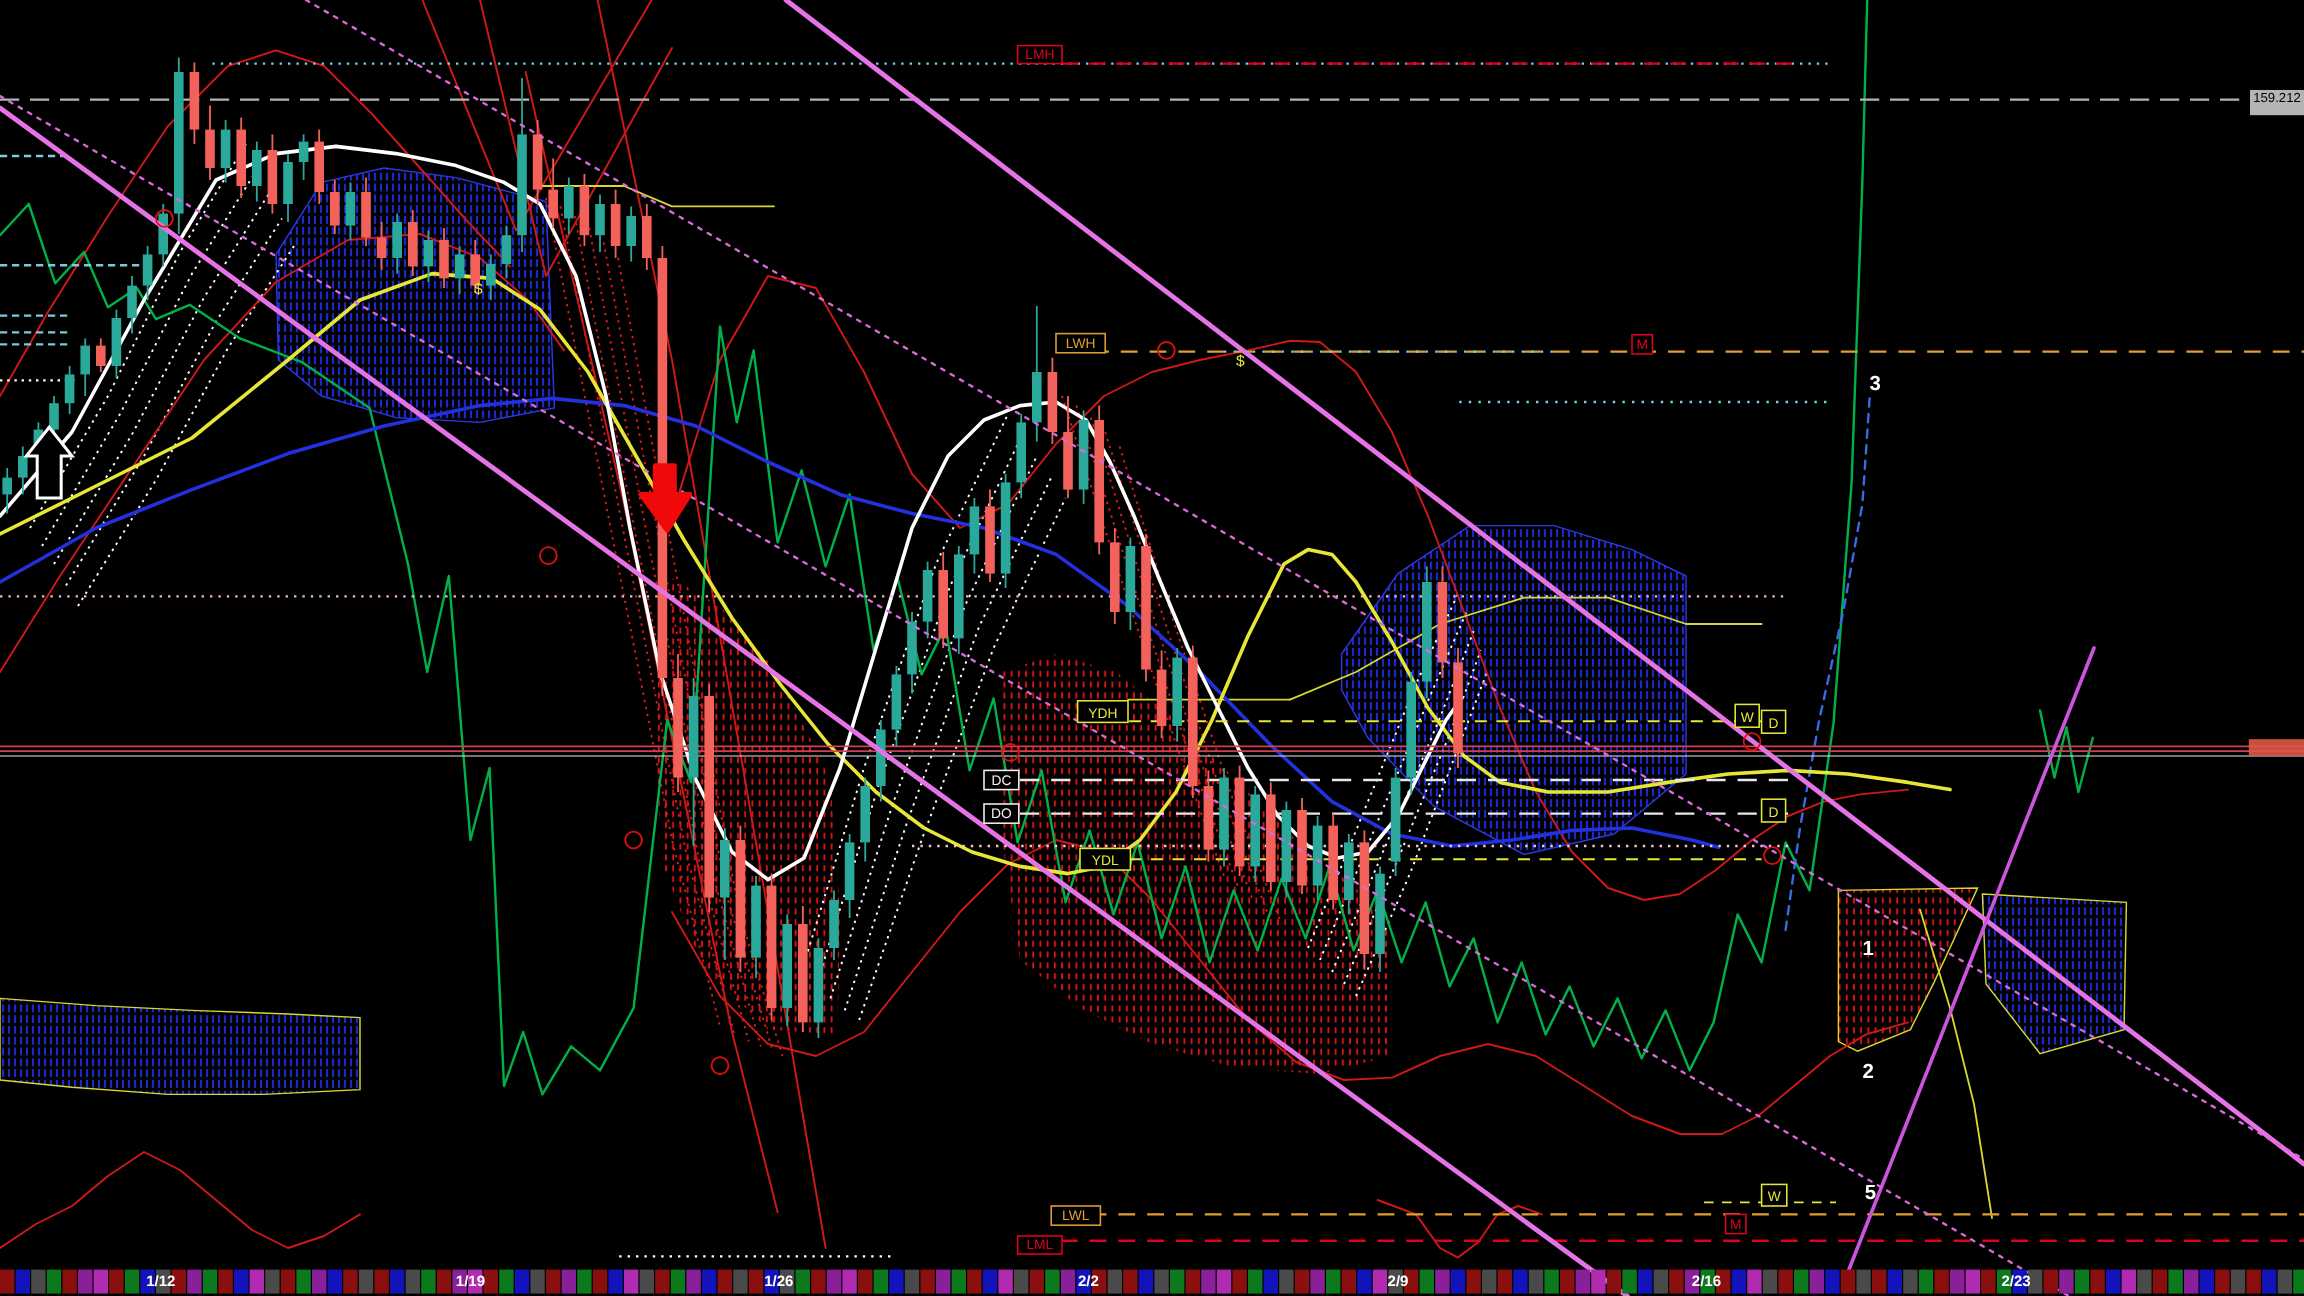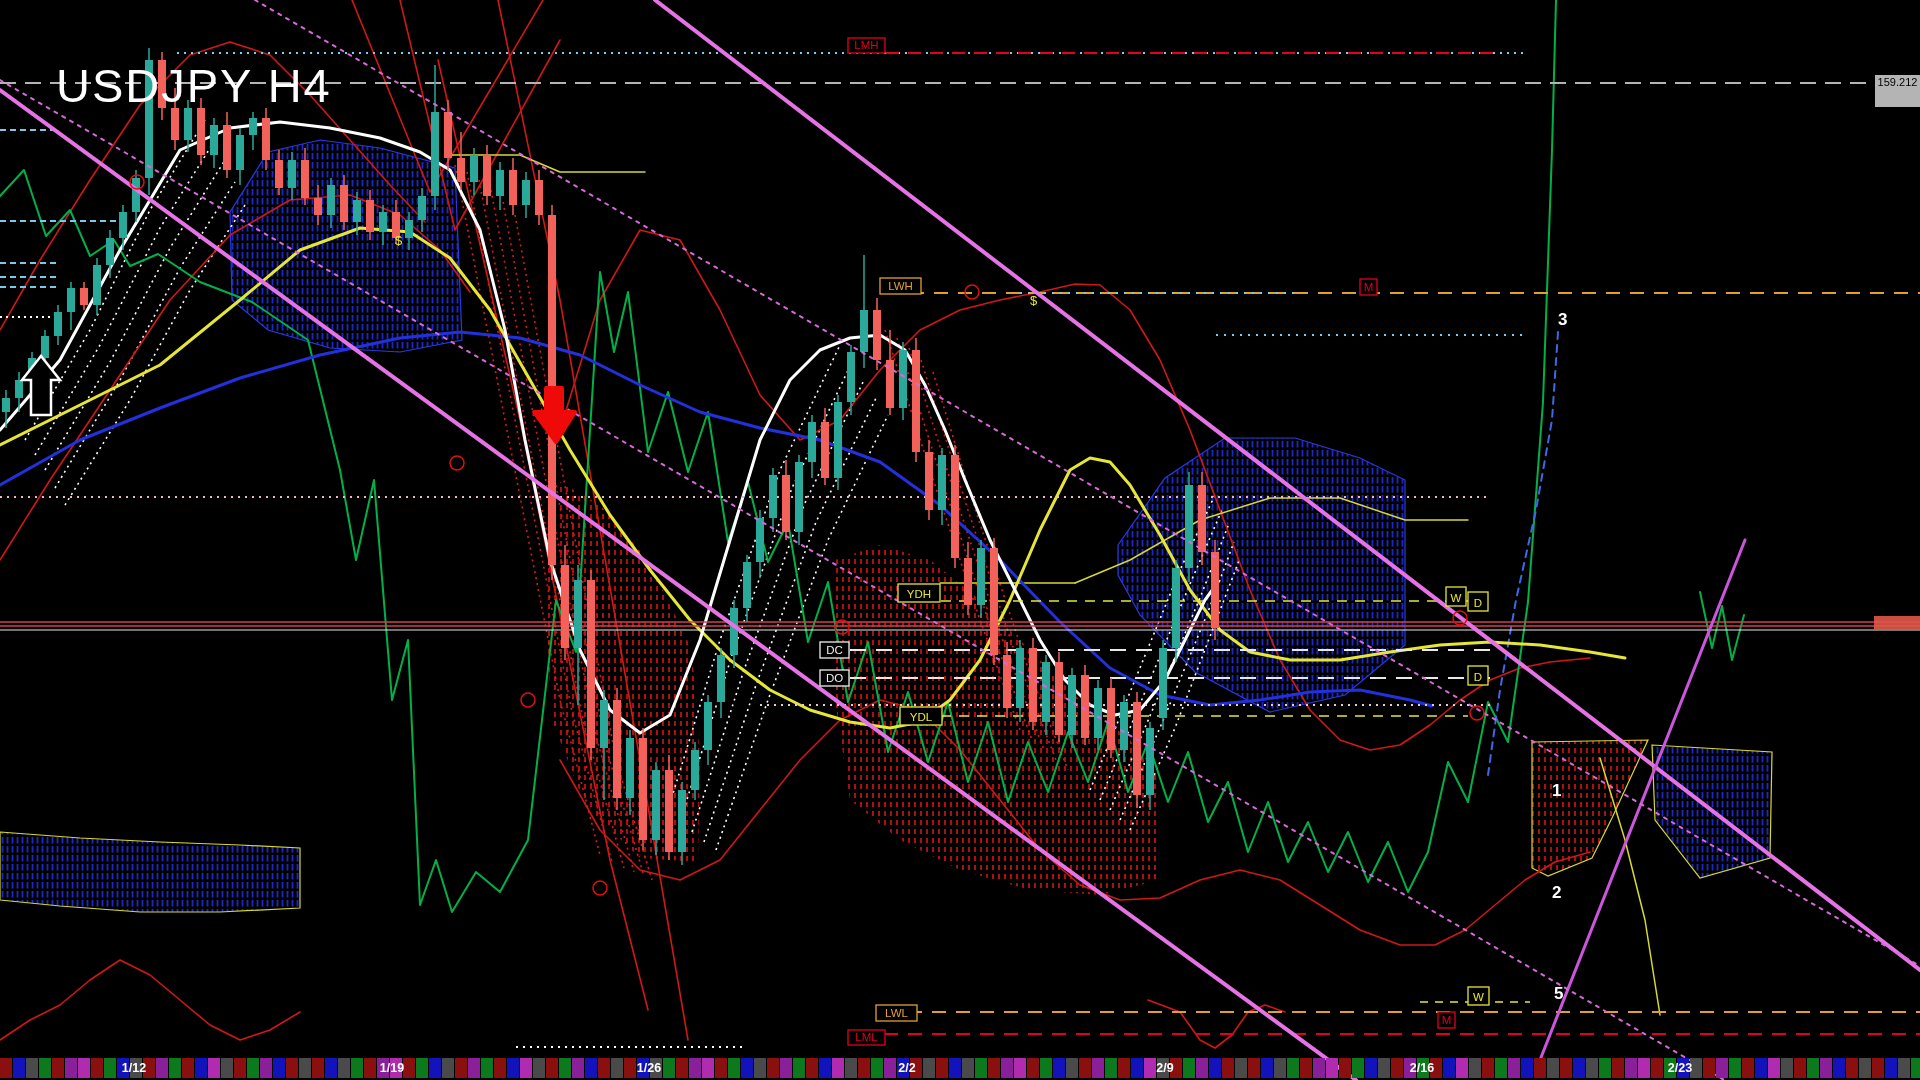--- a/index.html
+++ b/index.html
@@ -1,30 +1,29 @@
 <!DOCTYPE html>
 <html><head>
 <meta charset="utf-8">
 <style>
   html,body{margin:0;padding:0;background:#000;width:1920px;height:1080px;overflow:hidden;
     font-family:"Liberation Sans", sans-serif;}
   #stage{position:relative;width:1920px;height:1080px;background:#000;}
   #chart{position:absolute;left:0;top:0;}
   .chart-title{position:absolute;left:56px;top:58px;color:#fff;font-size:47px;letter-spacing:2px;
     font-family:"Liberation Sans", sans-serif;z-index:5;}
-  .price-tag{position:absolute;left:1875px;top:75px;width:45px;height:32px;background:#b4b4b4;
+  .price-tag{position:absolute;left:1875px;top:75px;width:45px;height:21px;background:#b4b4b4;
     color:#000;font-size:11px;line-height:15px;text-align:center;z-index:6;}
   .cur-tag{position:absolute;left:1874px;top:616px;width:46px;height:14px;background:#e05848;
     opacity:.9;z-index:6;}
 </style>
 </head>
 <body>
 
 <div id="stage">
-  <div class="chart-title">USDJPY H4</div>
   <div class="price-tag">159.212</div>
   <div class="cur-tag"></div>
 
   <svg id="chart" width="1920" height="1080" viewBox="0 0 1920 1080" xmlns="http://www.w3.org/2000/svg">
     <defs>
       <pattern id="redHatch" width="6" height="9" patternUnits="userSpaceOnUse">
         <line x1="3" y1="1" x2="3" y2="6" stroke="#d81414" stroke-width="1.6"></line>
       </pattern>
       <pattern id="blueHatch" width="5" height="9" patternUnits="userSpaceOnUse">
         <line x1="2.5" y1="0" x2="2.5" y2="6.5" stroke="#1c28c8" stroke-width="1.8"></line>

